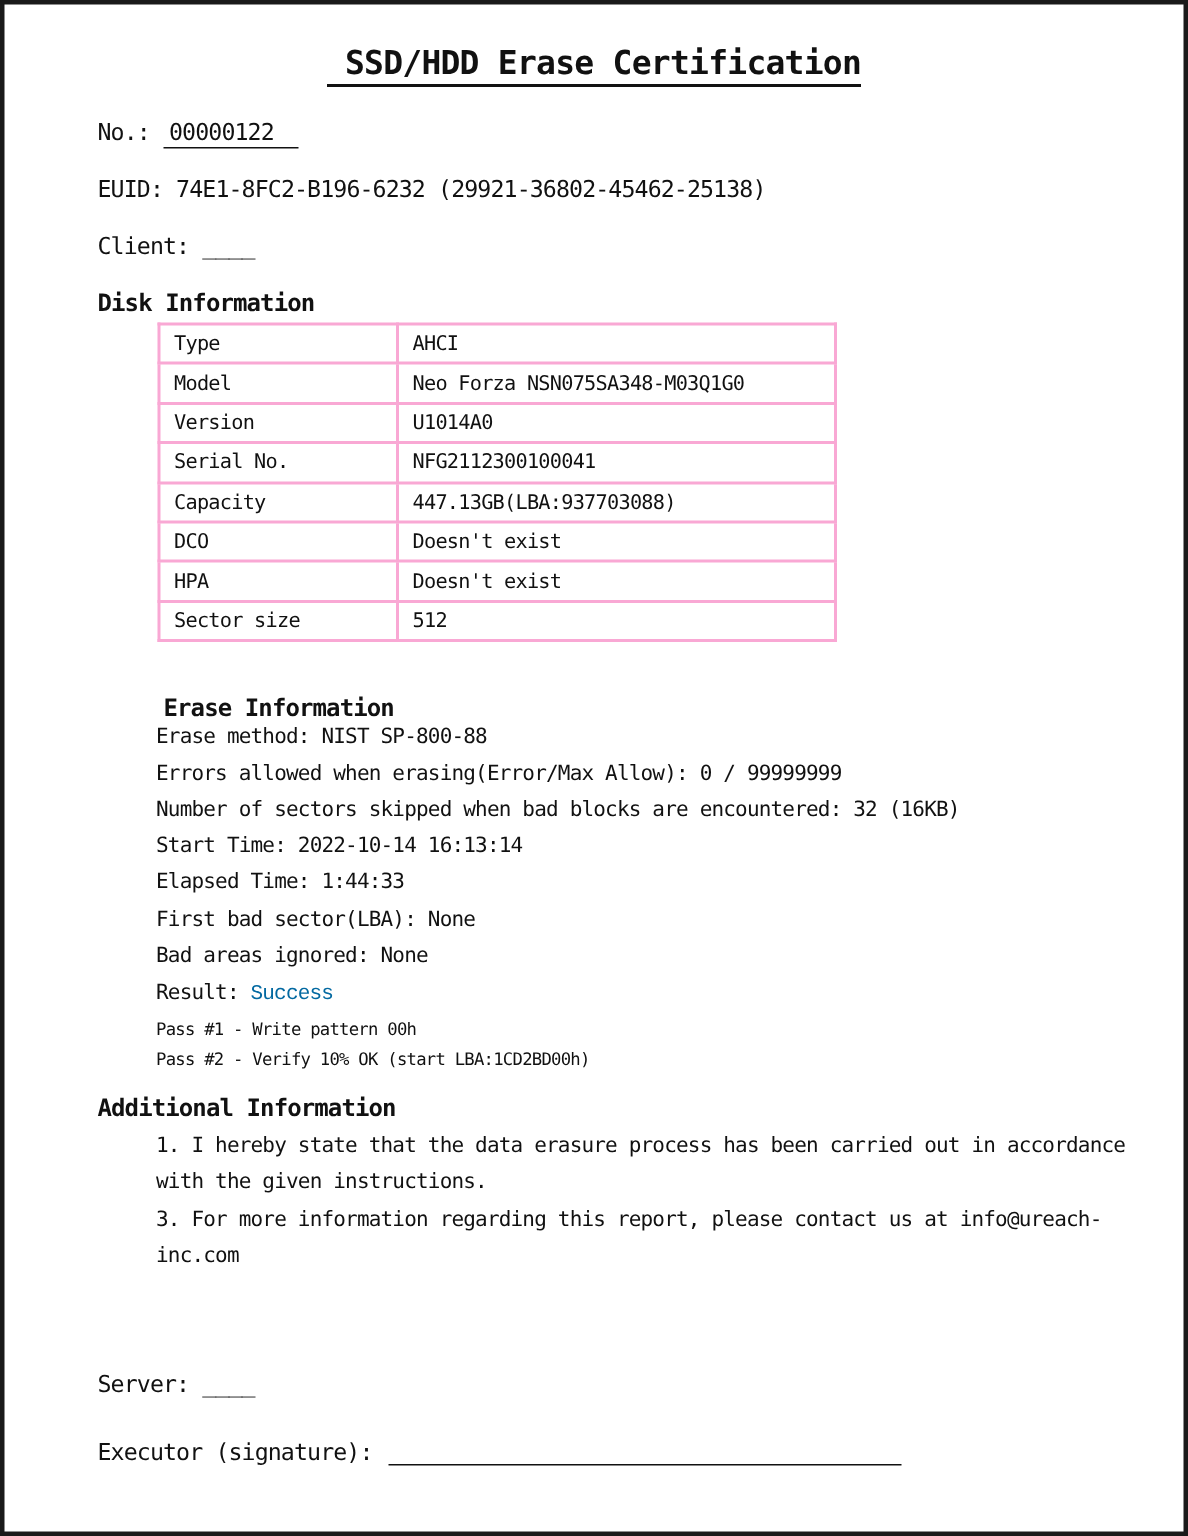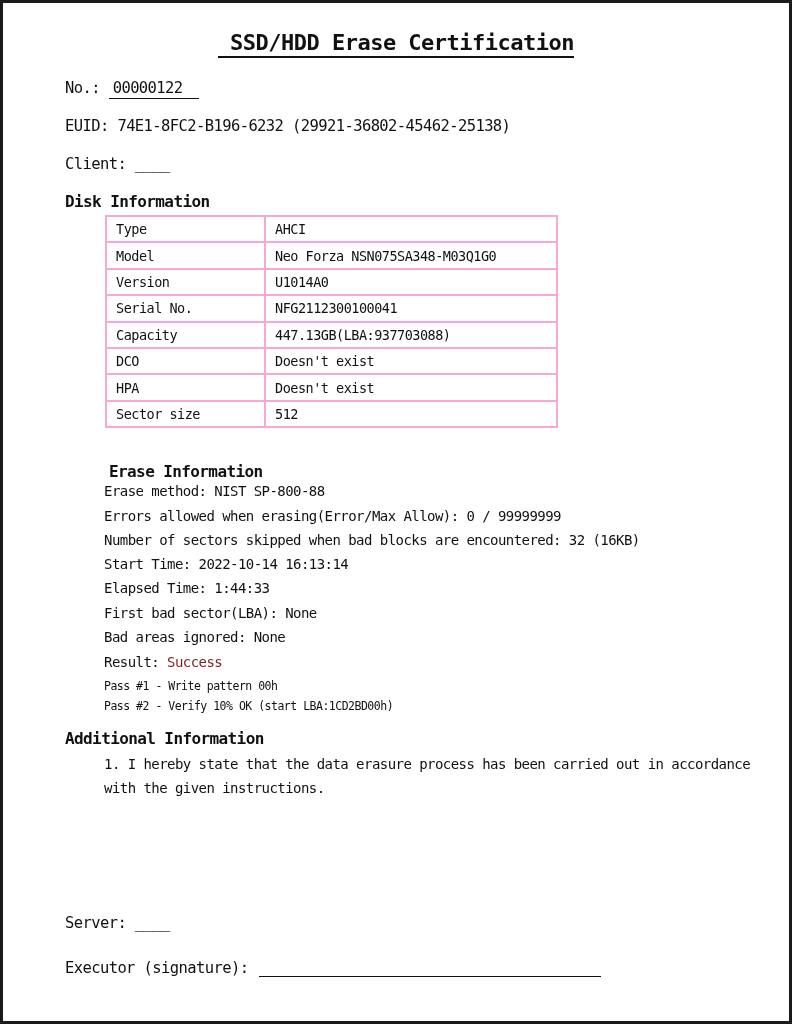--- a/index.html
+++ b/index.html
@@ -12,21 +12,21 @@
     .title span { border-bottom: 2px solid #111; padding: 0 0 1px 12px; }
     .field { position: absolute; left: 65px; font-size: 15.5px; letter-spacing: -0.6px; white-space: nowrap; }
     .ul { display: inline-block; border-bottom: 1px solid #111; line-height: 15px; }
     .h2 { position: absolute; left: 65px; font-size: 16px; font-weight: bold; letter-spacing: -0.6px; }
     table.disk { position: absolute; left: 105px; top: 215px; width: 453px;
       border-collapse: collapse; font-size: 13.5px; letter-spacing: -0.5px; }
     table.disk td { border: 2px solid #f9a8d4; height: 24.4px; padding: 0 0 0 9px; }
     table.disk td.k { width: 148px; }
     .line { position: absolute; left: 104px; font-size: 14px; letter-spacing: -0.55px; white-space: nowrap; }
     .small { font-size: 11.5px; letter-spacing: -0.5px; }
-    .success { color: #7f1d1d; }
+    .success { color: #0369a1; font-family: Liberation Mono, monospace; }
     .add { position: absolute; left: 104px; width: 650px; font-size: 14px; letter-spacing: -0.55px; line-height: 24.3px; }
     .add p { margin: 0; }
   </style>
 </head>
 <body>
 
 <div class="frame"></div>
 
 <div class="title"><span>SSD/HDD Erase Certification</span></div>
 
@@ -97,20 +97,21 @@
   <span>Result:</span>
   <span class="success">Success</span>
 </div>
 <div class="line small" style="top:679px;">Pass #1 - Write pattern 00h</div>
 <div class="line small" style="top:699px;">Pass #2 - Verify 10% OK (start LBA:1CD2BD00h)</div>
 
 <div class="h2" style="top:729px;">Additional Information</div>
 
 <div class="add" style="top:752px;">
   <p>1. I hereby state that the data erasure process has been carried out in accordance with the given instructions.</p>
+  <p>3. For more information regarding this report, please contact us at info@ureach-inc.com</p>
 </div>
 
 <div class="field" style="top:914px;">
   <span>Server:</span>
   <span>____</span>
 </div>
 
 <div class="field" style="top:959px;">
   <span>Executor (signature):</span>
   <span class="ul" style="width:342px; height:15px; vertical-align:bottom; margin-left:2px;"></span>

